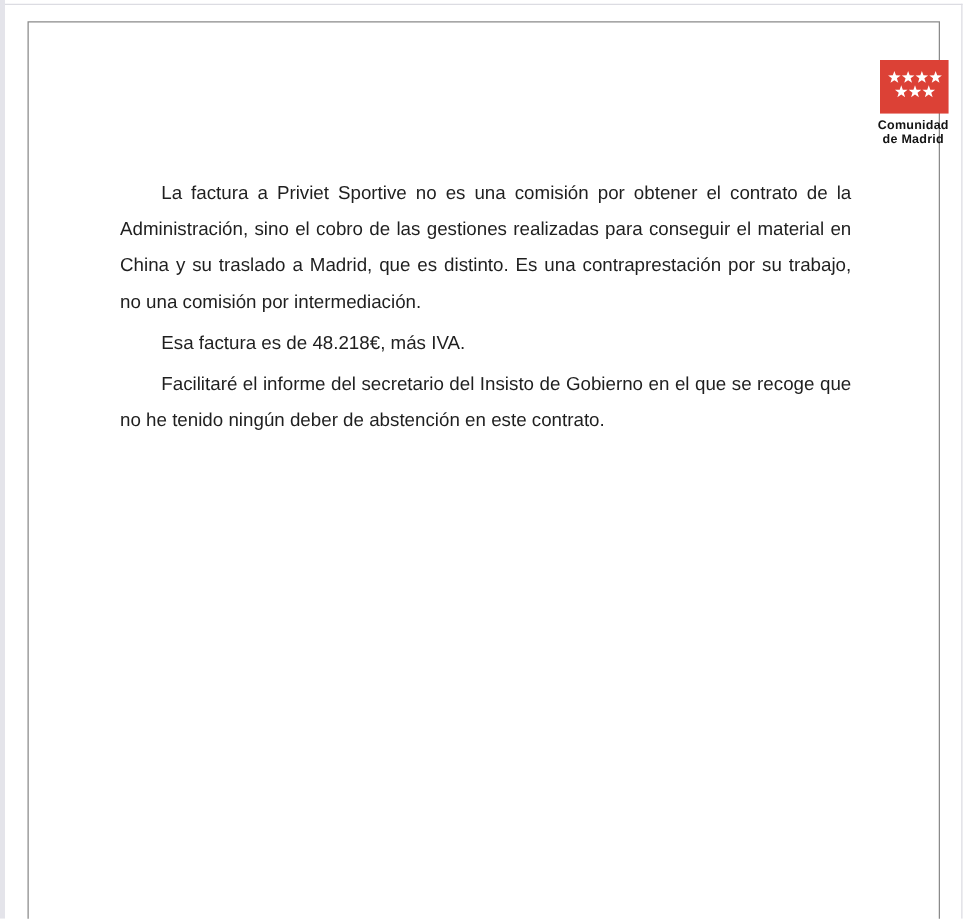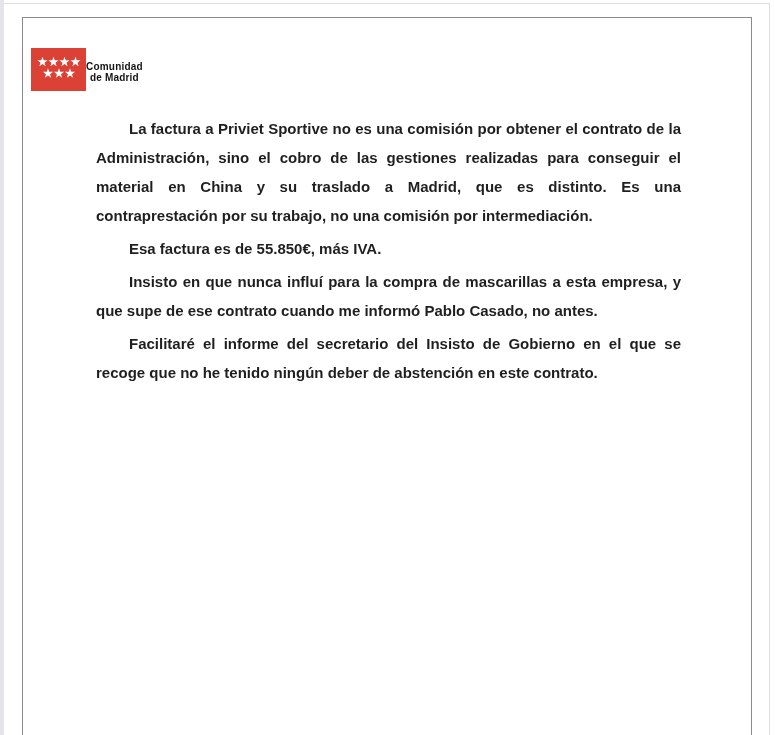--- a/index.html
+++ b/index.html
@@ -44,41 +44,40 @@
     border: 1.6px solid var(--page-border, #8a8a8a);
     background: var(--page-bg, #ffffff);
   }
 
   
   .logo {
     margin-top: 30px;
     position: relative;
     left: 8px;
     display: flex;
-    flex-direction: row;
-    align-items: center;
+    flex-direction: column;
+    align-items: flex-end;
   }
   .flag { display: block; }
   .flag-bg { fill: var(--flag-red, #dc4136); }
   .flag-star { fill: #ffffff; }
   .wordmark {
     margin-top: 4px;
     text-align: center;
     font-weight: bold;
     font-size: 10px;
     line-height: 11px;
     letter-spacing: 0.2px;
     color: #141414;
   }
 
   
   .body-text {
     margin-top: 23px;
     padding: 0 70px 0 73px;
-    font-weight: bold;
   }
   .para {
     margin: 0 0 4px 0;
     font-size: 15px;
     line-height: 29px;
     text-align: justify;
     text-indent: 33px;
     color: var(--text-primary, #1f1f1f);
   }
 </style>
@@ -106,18 +105,17 @@
       <use href="#star" transform="translate(39,25.5)"></use>
     </svg>
     <div class="wordmark">
       <div>Comunidad</div>
       <div>de Madrid</div>
     </div>
   </div>
 
   <div class="body-text">
     <p class="para">La factura a Priviet Sportive no es una comisión por obtener el contrato de la Administración, sino el cobro de las gestiones realizadas para conseguir el material en China y su traslado a Madrid, que es distinto. Es una contraprestación por su trabajo, no una comisión por intermediación.</p>
-    <p class="para">Esa factura es de 55.850€, más IVA.</p>
-    <p class="para">Insisto en que nunca influí para la compra de mascarillas a esta empresa, y que supe de ese contrato cuando me informó Pablo Casado, no antes.</p>
+    <p class="para">Esa factura es de 48.218€, más IVA.</p>
     <p class="para">Facilitaré el informe del secretario del Insisto de Gobierno en el que se recoge que no he tenido ningún deber de abstención en este contrato.</p>
   </div>
 
 </div>
 
 </body></html>

